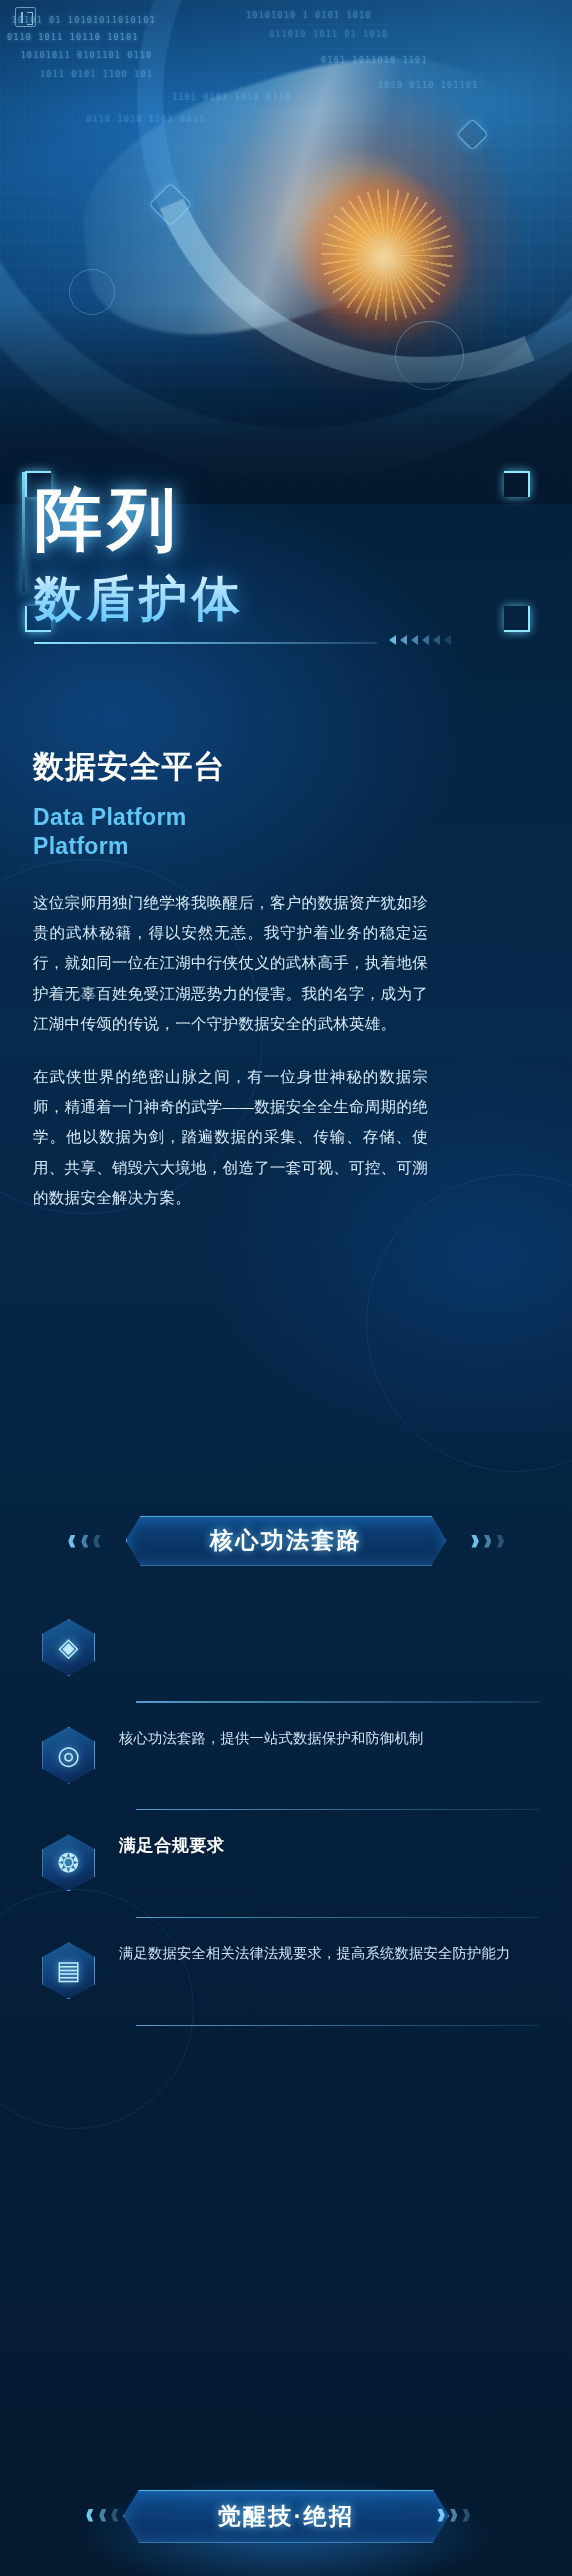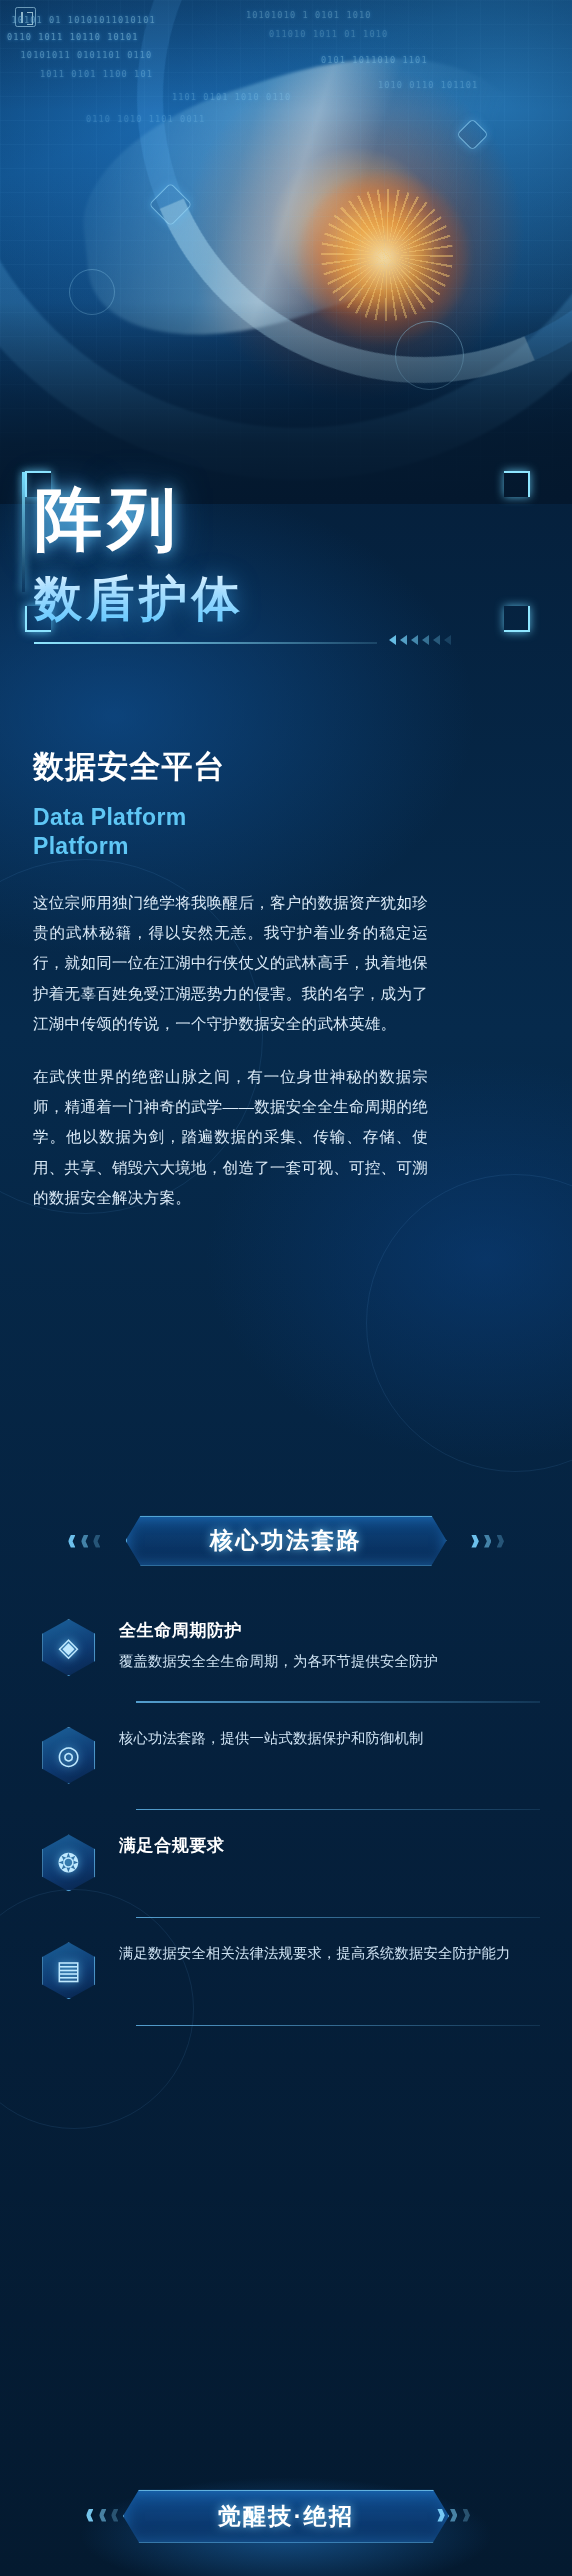--- a/index.html
+++ b/index.html
@@ -485,24 +485,20 @@
     </div>
   </div>
 
   <div class="features">
 
     <div class="feature">
       <div class="icon-box">
         <div class="icon-plate"></div>
         <div class="icon-glyph">◈</div>
       </div>
-      <div class="feat-text">
-        <div class="feat-title">全生命周期防护</div>
-        <div class="feat-desc">覆盖数据安全全生命周期，为各环节提供安全防护</div>
-      </div>
       <div class="feat-sep"></div>
     </div>
 
     <div class="feature">
       <div class="icon-box">
         <div class="icon-plate"></div>
         <div class="icon-glyph">◎</div>
       </div>
       <div class="feat-text">
         <div class="feat-desc">核心功法套路，提供一站式数据保护和防御机制</div>

